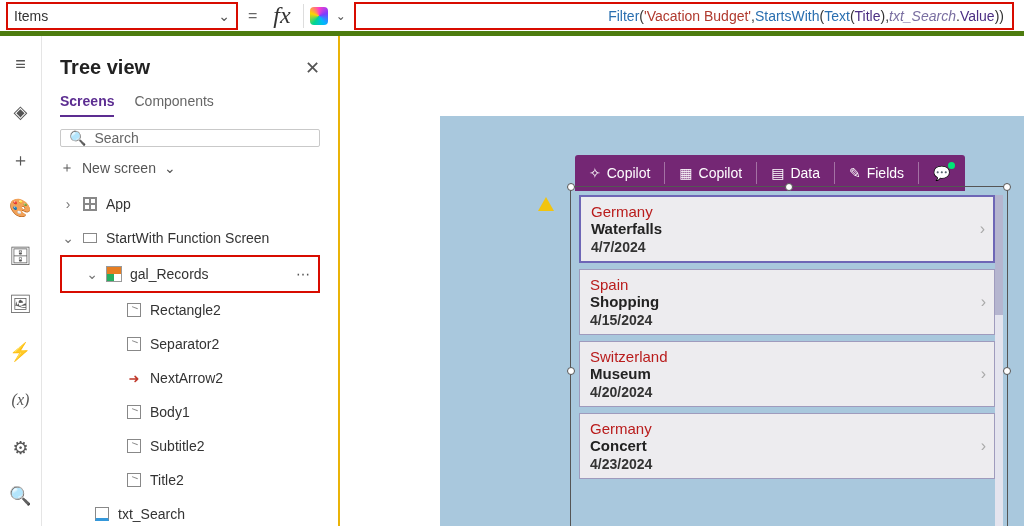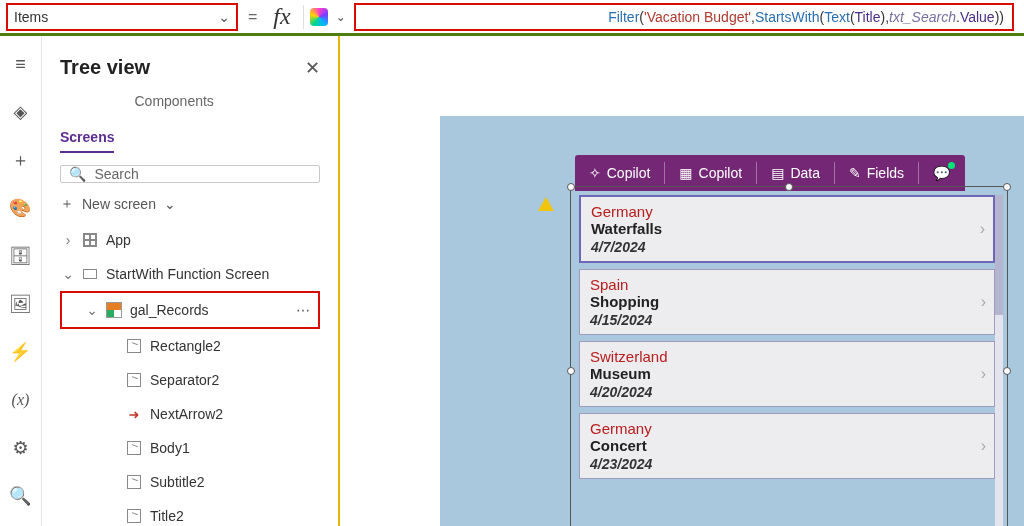--- a/index.html
+++ b/index.html
@@ -1,19 +1,19 @@
 <!DOCTYPE html>
 <html><head>
 <meta charset="utf-8">
 <style>
   * { box-sizing: border-box; margin: 0; padding: 0; font-family: "Segoe UI", Arial, sans-serif; }
   body { width: 1024px; height: 526px; overflow: hidden; background: #fff; }
 
   
-  .formula-row { display: flex; align-items: center; height: 36px; border-bottom: 3px solid #4d7c0f; }
+  .formula-row { display: flex; align-items: center; height: 36px; border-bottom: 5px solid #4d7c0f; }
   .prop-dd { width: 232px; height: 28px; margin: 3px 0 3px 6px; border: 2px solid #d80c00; display: flex; align-items: center; padding: 0 6px; font-size: 14px; color: #333; }
   .prop-dd .chev { margin-left: auto; color: #555; }
   .eq { padding: 0 10px; color: #666; font-size: 16px; }
   .fx { padding: 0 6px; font-style: italic; font-family: "Times New Roman", serif; font-size: 24px; color: #333; }
   .divider-v { width: 1px; height: 24px; background: #ddd; margin: 0 6px; }
   .copilot-ico { width:18px; height:18px; border-radius:4px; background: conic-gradient(#ff3ec9,#7a3cff,#00b7ff,#00d68f,#ffd400,#ff3ec9); }
   .chev-sm { color:#555; font-size:12px; padding:0 8px; }
   .formula-box { flex: 1; height: 28px; margin-right: 10px; border: 2px solid #d80c00; display:flex; align-items:center; padding: 0 8px; font-family: Consolas, monospace; font-size: 14px; justify-content: flex-end; }
   .tok-fn { color: #2a6fb0; }
   .tok-str { color: #b03a2e; }
@@ -27,21 +27,21 @@
   .iconrail { width: 42px; background: #fff; border-right: 1px solid #e5e5e5; display:flex; flex-direction:column; align-items:center; padding-top:18px; gap:28px; color:#555; }
   .iconrail .ico { width:20px; height:20px; display:flex; align-items:center; justify-content:center; font-size:18px; cursor:pointer; }
   .iconrail .label { font-style: italic; font-family: "Times New Roman", serif; font-size: 16px; }
 
   .treepanel { width: 298px; border-right: 2px solid #eab308; display:flex; flex-direction:column; }
   .tree-head { display:flex; align-items:center; padding: 20px 18px 6px 18px; }
   .tree-head h2 { font-size: 20px; font-weight: 600; color: #222; flex:1; }
   .tree-head .close { font-size: 18px; color:#555; cursor:pointer; }
   .tabs { display:flex; gap: 20px; padding: 8px 18px 0 18px; }
   .tab { font-size: 14px; color: #666; padding-bottom:6px; cursor:pointer; }
-  .tab.active { color:#5c2d91; border-bottom: 2px solid #5c2d91; font-weight:600;margin-top:36px; }
+  .tab.active { color:#5c2d91; border-bottom: 2px solid #5c2d91; font-weight:600; }
   .searchbox { margin: 12px 18px 8px 18px; border:1px solid #c9c9c9; border-radius:2px; height:32px; display:flex; align-items:center; padding:0 8px; color:#666; font-size:14px; gap:8px; }
   .newscreen { margin: 4px 18px 10px 18px; display:flex; align-items:center; gap:8px; color:#555; font-size:14px; cursor:pointer; }
 
   .tree { padding: 0 12px 0 12px; font-size:14px; color:#333; }
   .tree .row { display:flex; align-items:center; height:34px; gap:8px; padding-left:6px; cursor:pointer; }
   .tree .row .tw { width:12px; text-align:center; color:#777; }
   .tree .row .ic { width:16px; height:16px; display:flex; align-items:center; justify-content:center; }
   .row.indent1 { padding-left: 8px; }
   .row.indent3 { padding-left: 40px; }
   .row.indent4 { padding-left: 72px; }
@@ -73,21 +73,21 @@
   .ctx-item { display:flex; align-items:center; gap:6px; padding: 0 14px; height:100%; cursor:pointer; }
   .ctx-sep { width:1px; height:22px; background: rgba(255,255,255,0.35); }
   .badge { position:relative; }
   .badge::after{ content:""; position:absolute; top:-3px; right:-4px; width:7px; height:7px; border-radius:50%; background:#00e676; }
 
   .gal-inner { position:absolute; inset:4px; overflow:hidden; }
   .gal-card { margin:4px 8px 6px 4px; border:1px solid #9f9bbd; background:#edecef; padding:6px 10px; position:relative; }
   .gal-card.active { border:2px solid #6e66b6; }
   .gal-card .title { font-size:15px; color:#b91c1c; }
   .gal-card .sub { font-size:15px; color:#222; font-weight:600; }
-  .gal-card .date { font-size:14px; color:#333; font-weight:700; margin-top:2px;font-style:italic; }
+  .gal-card .date { font-size:14px; color:#333; font-weight:700; margin-top:2px; }
   .gal-card .go { position:absolute; right:8px; top:50%; transform:translateY(-50%); color:#aaa; font-size:16px; }
   .gal-scroll { position:absolute; right:0; top:4px; width:8px; height:calc(100% - 8px); background:#e4e4ee; }
   .gal-thumb { position:absolute; right:0; top:4px; width:8px; height:120px; background:#b5b5cf; }
 </style>
 </head>
 <body>
 
 <div class="formula-row">
   <div class="prop-dd">
     <span>Items</span>

